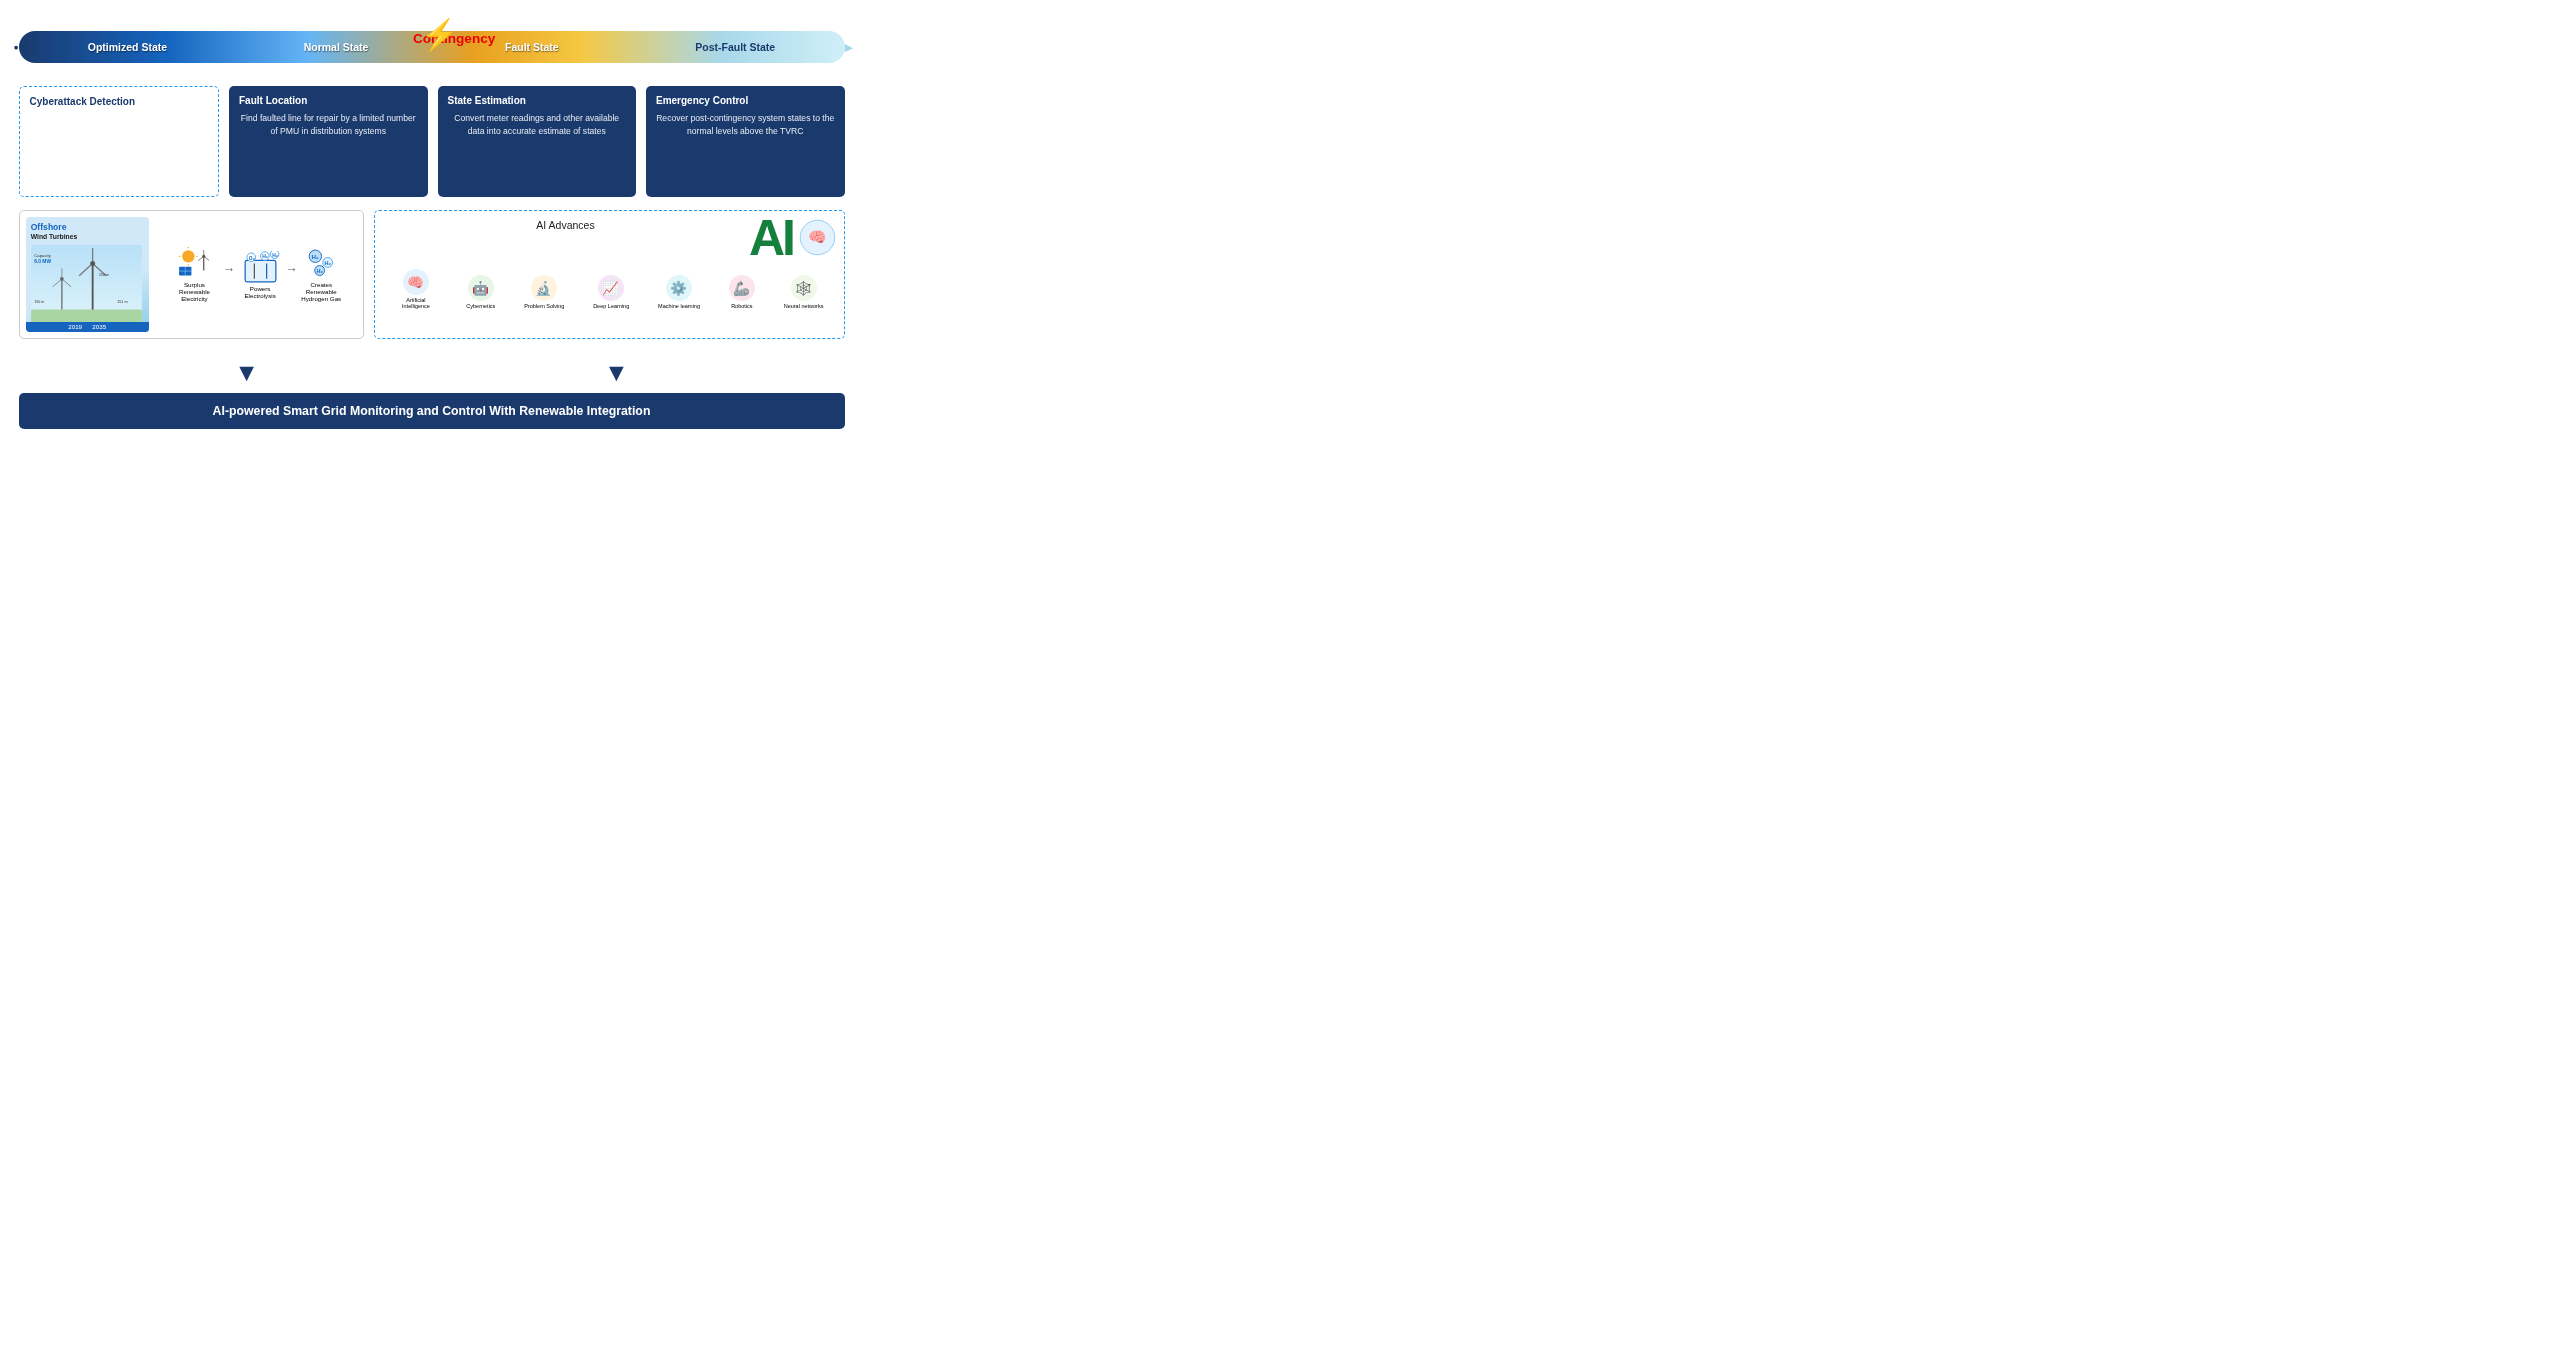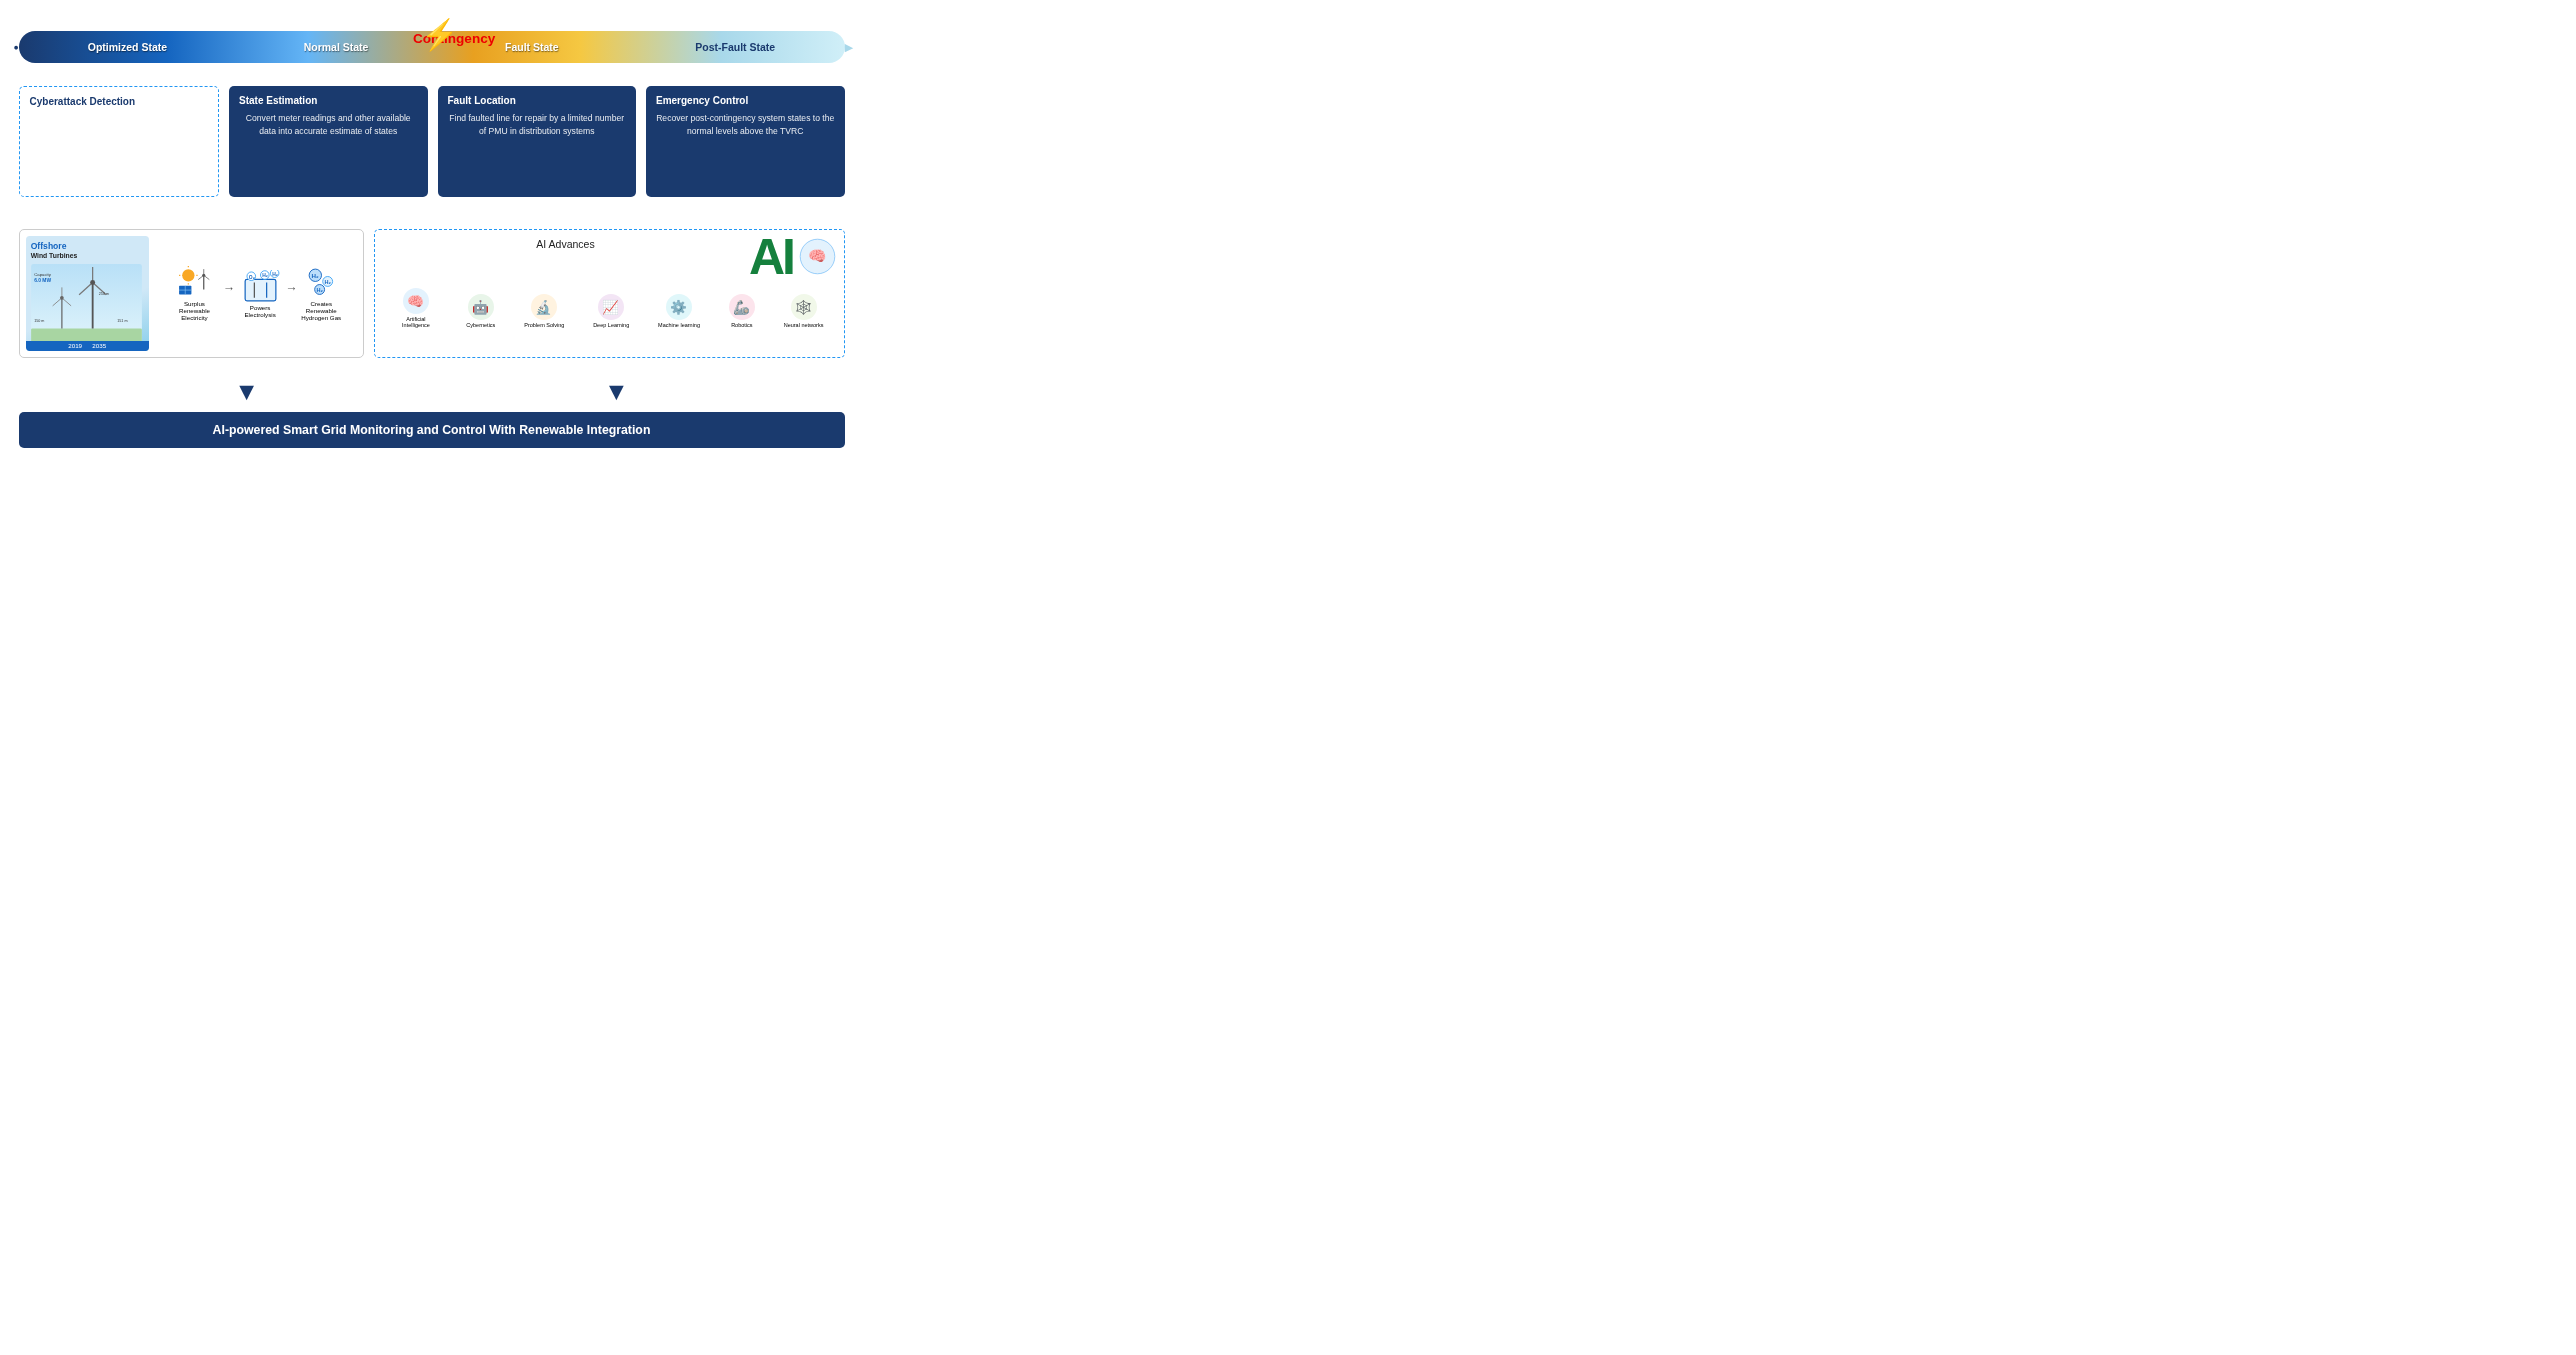--- a/index.html
+++ b/index.html
@@ -93,21 +93,21 @@
       font-size: 30px;
       color: #c0392b;
       z-index: 10;
       line-height: 1;
     }
 
     
     .cards-row {
       display: flex;
       gap: 10px;
-      margin-bottom: 32px;
+      margin-bottom: 13px;
     }
 
     .info-card {
       flex: 1;
       border-radius: 5px;
       padding: 8.6px 10px;
       min-height: 111px;
     }
 
     .info-card.blue-solid {
@@ -326,27 +326,27 @@
   </div>
 
   <div class="cards-row">
 
     <div class="info-card white-border">
       <div class="card-title">Cyberattack Detection</div>
       <div class="card-body"></div>
     </div>
 
     <div class="info-card blue-solid">
+      <div class="card-title">Fault Location</div>
+      <div class="card-body">Find faulted line for repair by a limited number of PMU in distribution systems</div>
+    </div>
+
+    <div class="info-card blue-solid">
       <div class="card-title">State Estimation</div>
       <div class="card-body">Convert meter readings and other available data into accurate estimate of states</div>
-    </div>
-
-    <div class="info-card blue-solid">
-      <div class="card-title">Fault Location</div>
-      <div class="card-body">Find faulted line for repair by a limited number of PMU in distribution systems</div>
     </div>
 
     <div class="info-card blue-solid">
       <div class="card-title">Emergency Control</div>
       <div class="card-body">Recover post-contingency system states to the normal levels above the TVRC</div>
     </div>
 
   </div>
 
   <div class="bottom-section">

